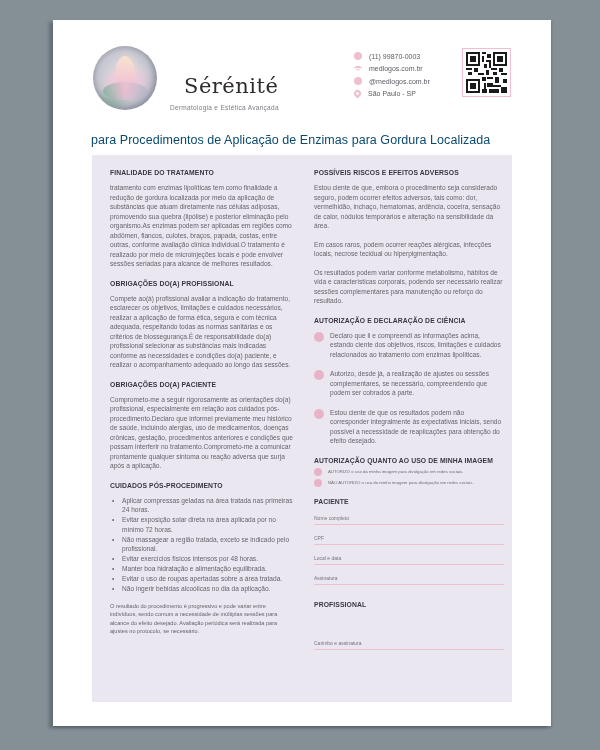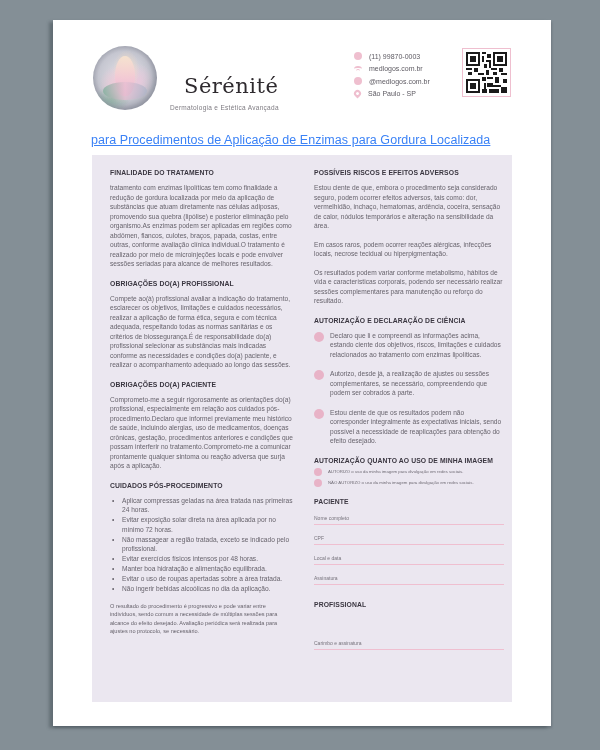--- a/index.html
+++ b/index.html
@@ -67,21 +67,21 @@
   }
   .qr svg { width: 41px; height: 41px; display: block; }
 
   
   .title-1 {
     position: absolute; left: 38px; top: 100px;
     font-size: 12.5px; color: #efb8cc; letter-spacing: 0.1px;
   }
   .title-2 {
     position: absolute; left: 38px; top: 113px;
-    font-size: 12.5px; color: #3b82f6; letter-spacing: 0.05px; text-decoration: underline;
+    font-size: 12.5px; color: #0c4a6e; letter-spacing: 0.05px;
   }
 
   
   .panel {
     position: absolute; left: 39px; top: 135px;
     width: 420px; height: 547px;
     background: #ebe7f0;
   }
   .col { position: absolute; top: 14px; }
   .col-left { left: 18px; width: 184px; }

